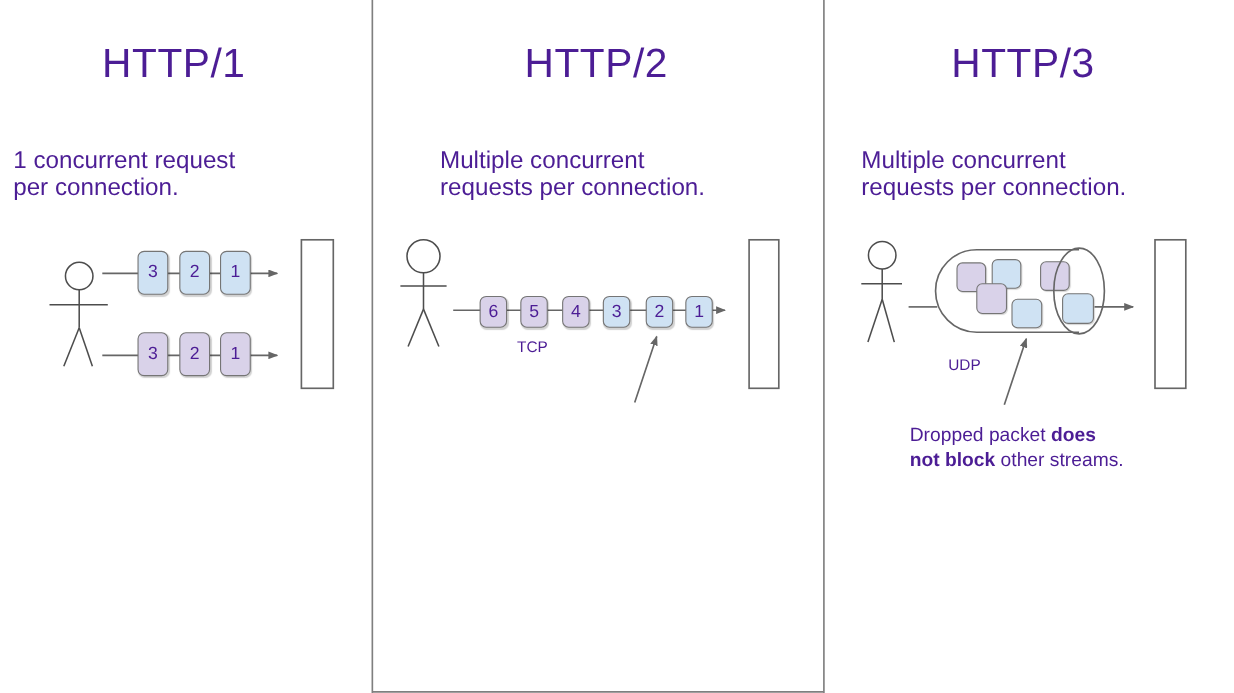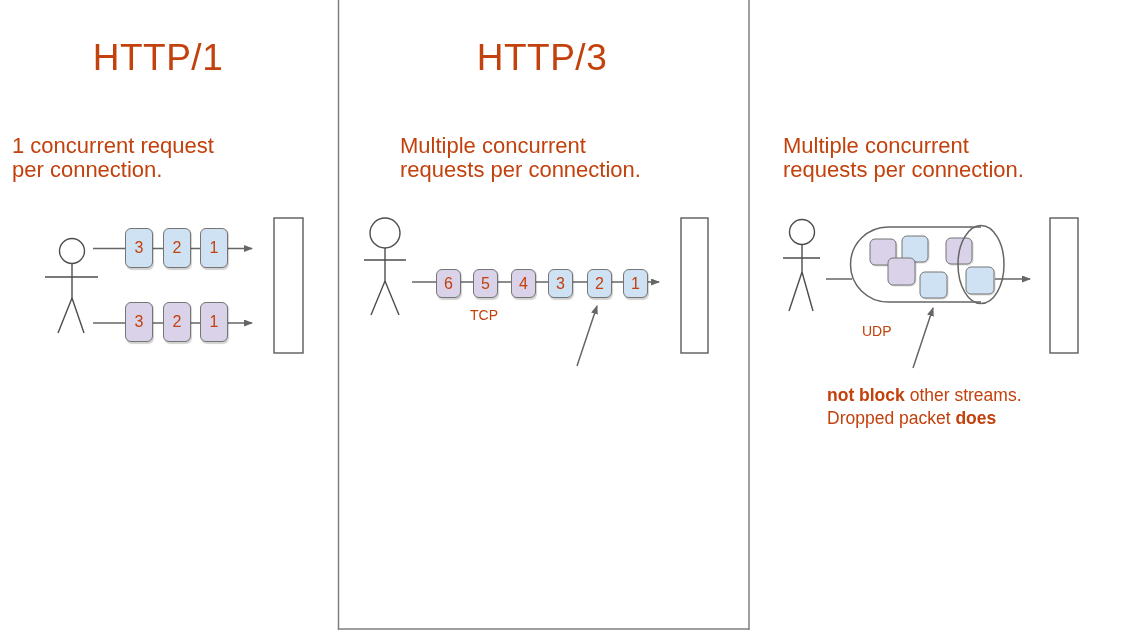--- a/index.html
+++ b/index.html
@@ -1,18 +1,18 @@
 <!DOCTYPE html>
 <html style="--blue: #cfe2f3; --purple: #d9d2e9;"><head>
 <meta charset="utf-8">
 <style>
   html,body{margin:0;padding:0;background:#ffffff;}
   #canvas{
     position:relative;width:1122px;height:630px;background:#fff;overflow:hidden;
-    font-family:"Liberation Sans","DejaVu Sans",sans-serif;color:#c2410c;
+    font-family:"Liberation Sans","DejaVu Sans",sans-serif;color:#4c1d95;
   }
   #artwork{position:absolute;left:0;top:0;width:1122px;height:630px;}
   .title{
     position:absolute;width:300px;text-align:center;
     font-size:37px;line-height:44px;font-weight:400;letter-spacing:0.5px;
   }
   .subtitle{
     position:absolute;width:300px;
     font-size:22px;line-height:23.5px;
   }
@@ -108,36 +108,37 @@
     <div>1 concurrent request</div>
     <div>per connection.</div>
   </div>
   <div class="pkt p1" style="left:125px;top:228px;">3</div>
   <div class="pkt p1" style="left:163px;top:228px;">2</div>
   <div class="pkt p1" style="left:200px;top:228px;">1</div>
   <div class="pkt p1 purple" style="left:125px;top:302px;">3</div>
   <div class="pkt p1 purple" style="left:163px;top:302px;">2</div>
   <div class="pkt p1 purple" style="left:200px;top:302px;">1</div>
 
-  <div class="title" style="left:392px;top:36px;">HTTP/3</div>
+  <div class="title" style="left:392px;top:36px;">HTTP/2</div>
   <div class="subtitle" style="left:400px;top:134px;">
     <div>Multiple concurrent</div>
     <div>requests per connection.</div>
   </div>
   <div class="pkt p2 purple" style="left:436px;top:269px;">6</div>
   <div class="pkt p2 purple" style="left:473px;top:269px;">5</div>
   <div class="pkt p2 purple" style="left:511px;top:269px;">4</div>
   <div class="pkt p2" style="left:548px;top:269px;">3</div>
   <div class="pkt p2" style="left:587px;top:269px;">2</div>
   <div class="pkt p2" style="left:623px;top:269px;">1</div>
   <div class="proto-label" style="left:432px;top:307px;margin-left:38px;">TCP</div>
 
+  <div class="title" style="left:780px;top:36px;">HTTP/3</div>
   <div class="subtitle" style="left:783px;top:134px;">
     <div>Multiple concurrent</div>
     <div>requests per connection.</div>
   </div>
   <div class="proto-label" style="left:862px;top:323px;">UDP</div>
   <div class="annotation" style="left:827px;top:384px;width:260px;">
+    <div><span>Dropped packet </span><b>does</b></div>
     <div><b>not block</b><span> other streams.</span></div>
-    <div><span>Dropped packet </span><b>does</b></div>
   </div>
 
 </div>
 
 </body></html>

